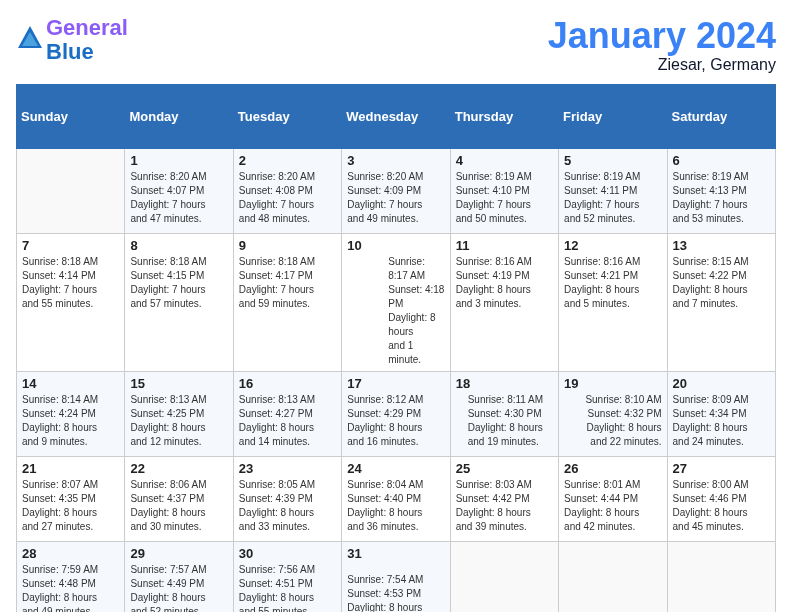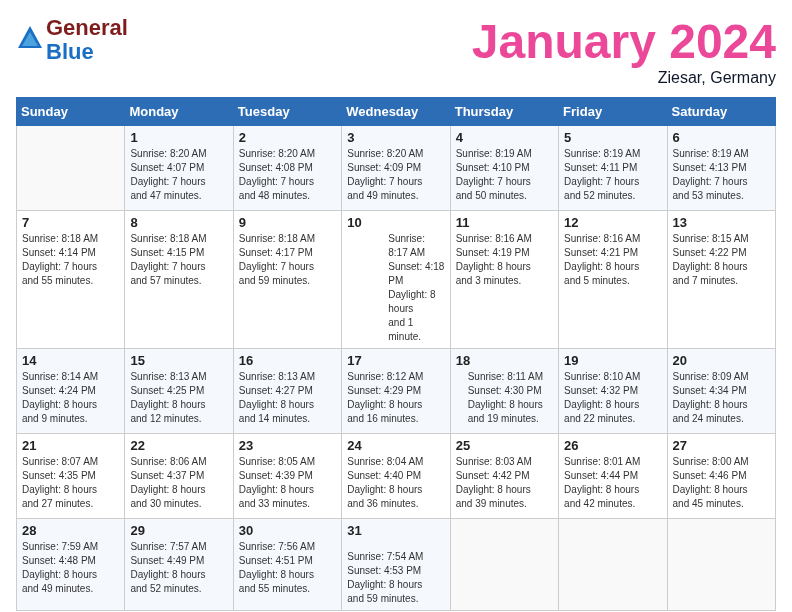--- a/index.html
+++ b/index.html
@@ -18,50 +18,50 @@
     }
     .logo {
       display: flex;
       align-items: center;
     }
     .logo-text {
       font-size: 22px;
       font-weight: bold;
       line-height: 1.1;
     }
-    .logo-general { color: #7f1d1d; }
+    .logo-general { color: #8b5cf6; }
     .logo-blue { color: #1a6fc4; margin-top: 9px; }
     .logo-icon {
       width: 28px;
       height: 28px;
       margin-right: 2px;
       margin-top: -4px;
     }
     .title-block { text-align: right; }
     .month-title {
-      font-size: 48px;
+      font-size: 36px;
       font-weight: bold;
-      color: #ec4899;
+      color: #3b82f6;
       line-height: 1.1;
     }
     .location {
       font-size: 16px;
       color: #0f172a;
     }
     table {
       width: 100%;
       border-collapse: collapse;
       table-layout: fixed;
     }
     thead tr th {
       background-color: #2d6db5;
       color: #fff;
       font-size: 13px;
       font-weight: bold;
-      padding: 6px 4px;
+      padding: 24px 4px;
       text-align: left;
       border: 1px solid #2d6db5;
     }
     tbody tr td {
       vertical-align: top;
       border: 1px solid #ccc;
       padding: 4px 5px;
       font-size: 10.5px;
       color: #333;
       height: 85px;
@@ -248,21 +248,21 @@
         </td>
         <td>
           <div class="day-number">18</div>
           <div class="day-info" style="white-space: pre-line; margin-left: 12px;">Sunrise: 8:11 AM
 Sunset: 4:30 PM
 Daylight: 8 hours
 and 19 minutes.</div>
         </td>
         <td>
           <div class="day-number">19</div>
-          <div class="day-info" style="white-space: pre-line;">Sunrise: 8:10 AM
+          <div class="day-info" style="white-space: pre-line; text-align: right;">Sunrise: 8:10 AM
 Sunset: 4:32 PM
 Daylight: 8 hours
 and 22 minutes.</div>
         </td>
         <td>
           <div class="day-number">20</div>
           <div class="day-info" style="white-space: pre-line;">Sunrise: 8:09 AM
 Sunset: 4:34 PM
 Daylight: 8 hours
 and 24 minutes.</div>

